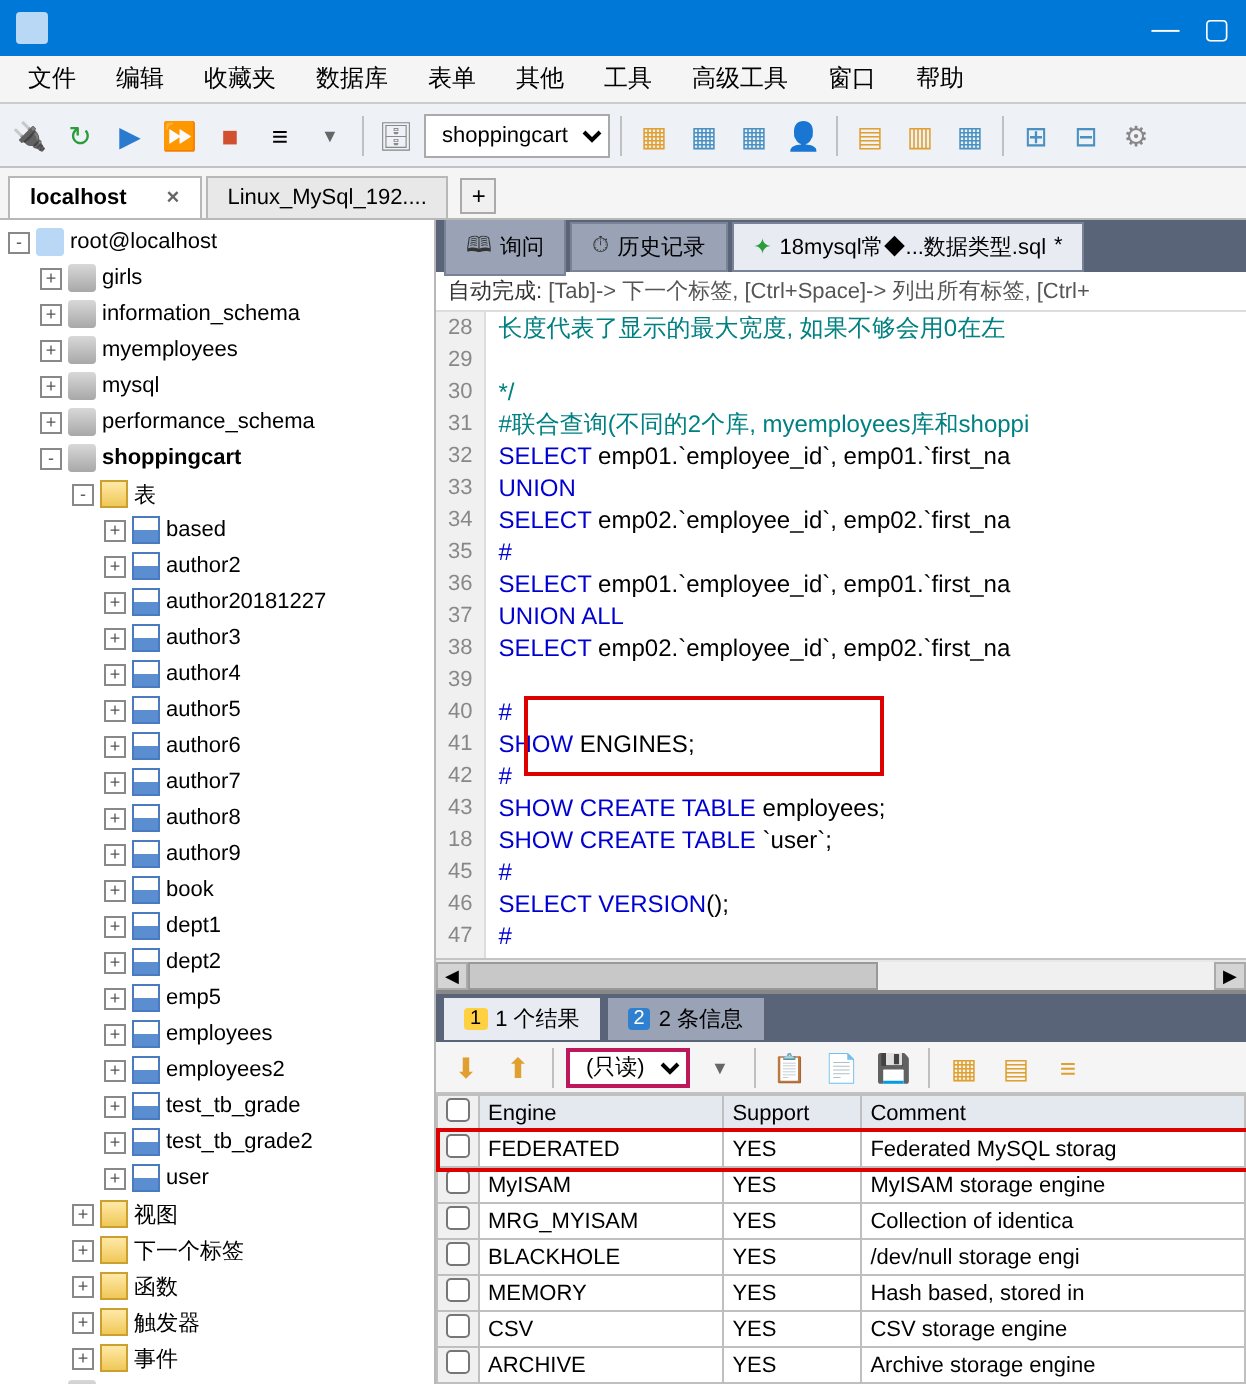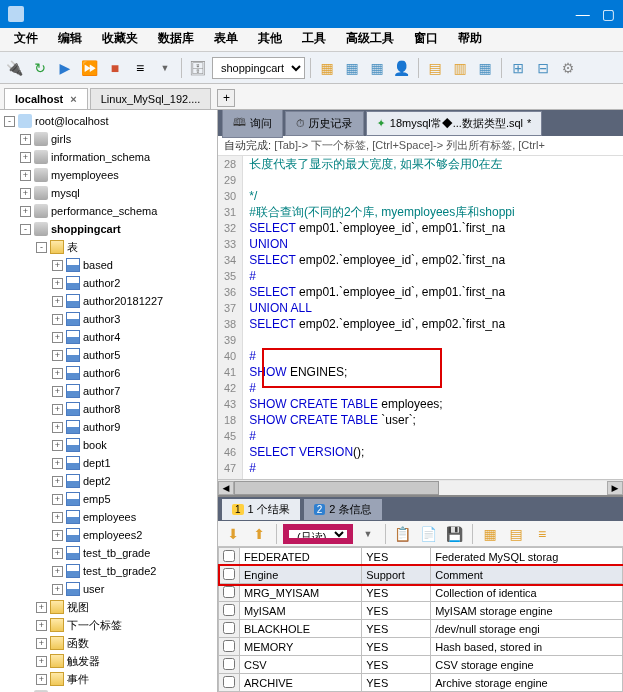--- a/index.html
+++ b/index.html
@@ -1,27 +1,27 @@
 <!DOCTYPE html>
 <html><head>
 <meta charset="utf-8">
 <style>
 * { margin: 0; padding: 0; box-sizing: border-box; font-family: "Microsoft YaHei", Tahoma, sans-serif; }
 body { background: #f0f0f0; font-size: 12px; overflow: hidden; width: 623px; height: 692px; }
 .titlebar { background: #0078d7; color: #fff; height: 28px; display: flex; align-items: center; padding: 0 8px; }
 .titlebar-icon { width: 16px; height: 16px; background: #b8d8f5; border-radius: 2px; margin-right: 6px; }
 .win-controls { margin-left: auto; display: flex; gap: 12px; color: #fff; font-size: 14px; }
-.menubar { background: #f5f5f5; border-bottom: 1px solid #ccc; height: 24px; display: flex; padding: 0 6px; gap: 4px; font-weight: bold; }
+.menubar { background: #f5f5f5; border-bottom: 1px solid #ccc; height: 24px; display: flex; align-items: center; padding: 0 6px; gap: 4px; }
 .menu-item { padding: 2px 8px; cursor: pointer; }
 .toolbar { background: #eef2f7; border-bottom: 1px solid #c2c2c2; height: 32px; display: flex; align-items: center; padding: 0 4px; gap: 3px; }
 .tool-icon { width: 22px; height: 22px; border-radius: 3px; cursor: pointer; display: inline-flex; align-items: center; justify-content: center; font-size: 14px; }
 .tool-sep { width: 1px; height: 20px; background: #c0c0c0; margin: 0 2px; }
 .db-select { height: 22px; border: 1px solid #aaa; background: #fff; font-size: 11px; padding: 0 4px; }
 .conn-tabs { background: #f5f5f5; border-bottom: 1px solid #b8b8b8; height: 26px; display: flex; align-items: flex-end; padding: 0 4px; }
-.conn-tab { border: 1px solid #b8b8b8; border-bottom: none; background: #fff; padding: 4px 10px; font-size: 11px; margin-right: 2px; font-weight: bold; display: flex; align-items: center; gap: 7px; }
+.conn-tab { border: 1px solid #b8b8b8; border-bottom: none; background: #fff; padding: 4px 10px; font-size: 11px; margin-right: 2px; font-weight: bold; display: flex; align-items: center; gap: 20px; }
 .conn-tab.inactive { background: #e8e8e8; font-weight: normal; }
 .conn-tab .x { color: #666; font-size: 11px; }
 .add-tab { width: 18px; height: 18px; border: 1px solid #aaa; background: #f0f0f0; text-align: center; line-height: 16px; margin-left: 4px; margin-bottom: 2px; }
 .main { display: flex; height: calc(100% - 110px); }
 .sidebar { width: 218px; background: #fff; border-right: 1px solid #b8b8b8; overflow-y: auto; font-size: 11px; font-family: Tahoma, sans-serif; padding: 2px 0; }
 .tree-row { display: flex; align-items: center; height: 18px; padding-right: 4px; white-space: nowrap; cursor: pointer; }
 .toggle { width: 11px; height: 11px; border: 1px solid #888; font-size: 9px; line-height: 9px; text-align: center; color: #555; margin-right: 3px; background: #fff; flex-shrink: 0; }
 .tree-icon { width: 14px; height: 14px; margin-right: 3px; flex-shrink: 0; display: inline-block; }
 .ic-host { background: #b8d8f5; border-radius: 2px; }
 .ic-db { background: linear-gradient(#d8d8d8, #a8a8a8); border-radius: 2px; }
@@ -47,21 +47,21 @@
 .sb-btn { width: 16px; height: 14px; background: #d4d4d4; border: 1px solid #aaa; text-align: center; font-size: 9px; line-height: 12px; }
 .sb-track { flex: 1; height: 14px; background: #f0f0f0; position: relative; }
 .sb-thumb { position: absolute; height: 100%; background: #c8c8c8; border: 1px solid #999; }
 .results-area { border-top: 2px solid #888; }
 .result-tabs { background: #5a6478; height: 24px; display: flex; align-items: center; padding: 0 4px; gap: 4px; }
 .res-tab { background: #e8ecf2; padding: 3px 10px; font-size: 11px; display: flex; align-items: center; gap: 4px; }
 .res-tab.inactive { background: #9aa3b6; }
 .badge { background: #ffd040; color: #000; font-size: 10px; padding: 0 3px; border-radius: 2px; }
 .badge.blue { background: #3080d0; color: #fff; }
 .result-toolbar { background: #f5f5f5; border-bottom: 1px solid #c2c2c2; height: 26px; display: flex; align-items: center; padding: 0 4px; gap: 4px; }
-.readonly-sel { border: 6px solid #be185d; background: #fff; height: 20px; font-size: 11px; padding: 0 4px; }
+.readonly-sel { border: 2px solid #be185d; background: #fff; height: 20px; font-size: 11px; padding: 0 4px; }
 .grid { font-family: Tahoma, sans-serif; font-size: 11px; position: relative; }
 .grid table { border-collapse: collapse; width: 100%; }
 .grid th, .grid td { border: 1px solid #bfbfbf; padding: 1px 4px; height: 18px; text-align: left; background: #fff; white-space: nowrap; overflow: hidden; }
 .grid th { background: #e4e8ef; font-weight: normal; }
 .cb-cell { width: 20px; text-align: center; background: #f0f0f0 !important; }
 .grid-cb { width: 12px; height: 12px; }
 .redbox2 { position: absolute; border: 2px solid #d00; left: 0px; top: 17px; width: 470px; height: 22px; pointer-events: none; }
 </style>
 </head>
 <body>
@@ -377,42 +377,42 @@
         <span class="tool-icon">💾</span>
         <span class="tool-sep"></span>
         <span class="tool-icon" style="color:#e0a030">▦</span>
         <span class="tool-icon" style="color:#e0a030">▤</span>
         <span class="tool-icon" style="color:#e0a030">≡</span>
       </div>
       <div class="grid">
         <table id="grid-table">
             <tbody>
               <tr>
-                <td class="cb-cell"><input type="checkbox" class="grid-cb" style=""></td>
-                <td>FEDERATED</td>
-                <td>YES</td>
-                <td>Federated MySQL storag</td>
-              </tr>
-              <tr>
                 <th class="cb-cell"><input type="checkbox" class="grid-cb" style=""></th>
                 <th>Engine</th>
                 <th>Support</th>
                 <th>Comment</th>
               </tr>
               <tr>
                 <td class="cb-cell"><input type="checkbox" class="grid-cb" style=""></td>
+                <td>FEDERATED</td>
+                <td>YES</td>
+                <td>Federated MySQL storag</td>
+              </tr>
+              <tr>
+                <td class="cb-cell"><input type="checkbox" class="grid-cb" style=""></td>
+                <td>MyISAM</td>
+                <td>YES</td>
+                <td>MyISAM storage engine</td>
+              </tr>
+              <tr>
+                <td class="cb-cell"><input type="checkbox" class="grid-cb" style=""></td>
                 <td>MRG_MYISAM</td>
                 <td>YES</td>
                 <td>Collection of identica</td>
-              </tr>
-              <tr>
-                <td class="cb-cell"><input type="checkbox" class="grid-cb" style=""></td>
-                <td>MyISAM</td>
-                <td>YES</td>
-                <td>MyISAM storage engine</td>
               </tr>
               <tr>
                 <td class="cb-cell"><input type="checkbox" class="grid-cb" style=""></td>
                 <td>BLACKHOLE</td>
                 <td>YES</td>
                 <td>/dev/null storage engi</td>
               </tr>
               <tr>
                 <td class="cb-cell"><input type="checkbox" class="grid-cb" style=""></td>
                 <td>MEMORY</td>

